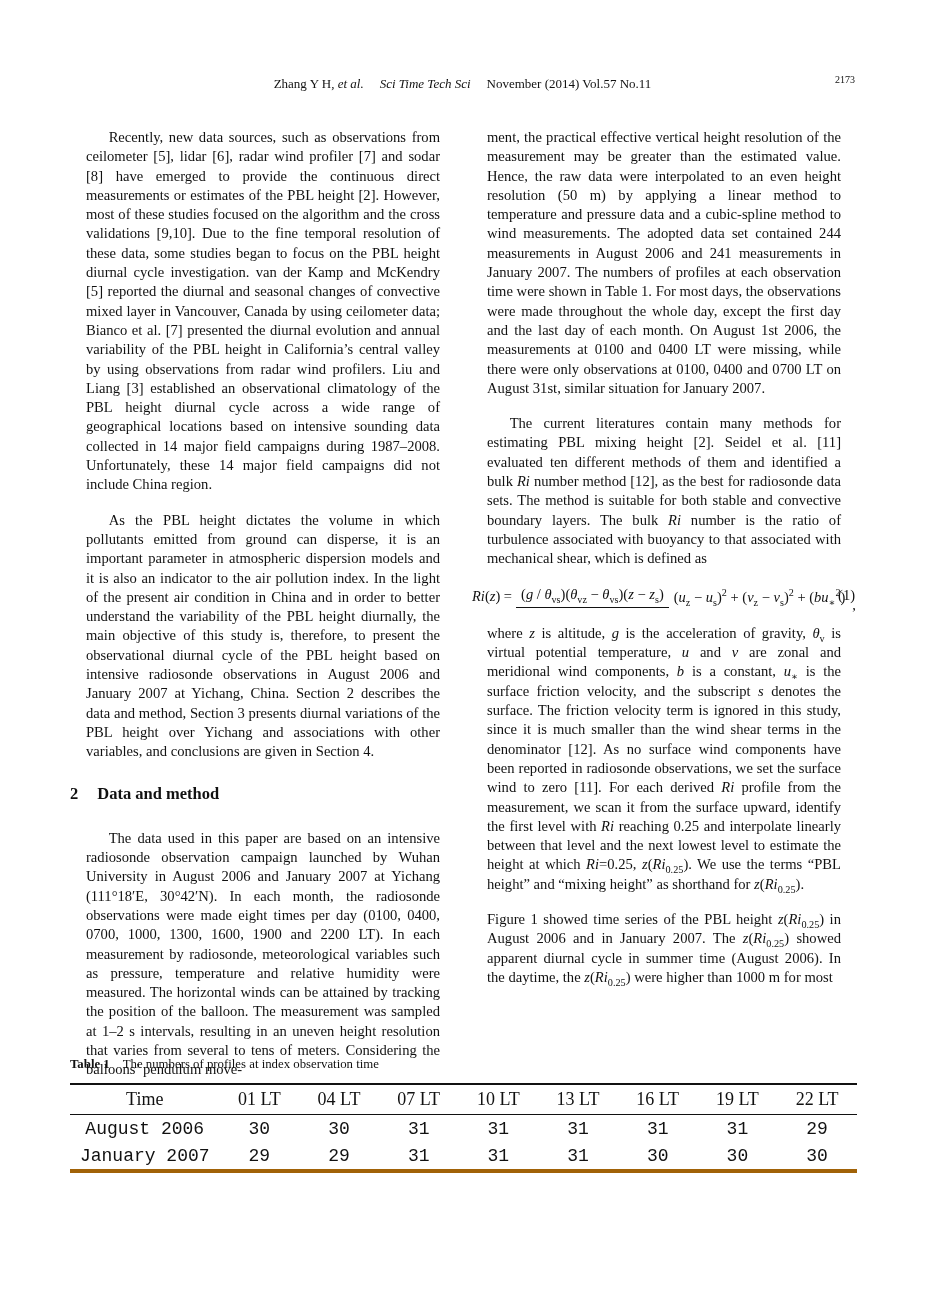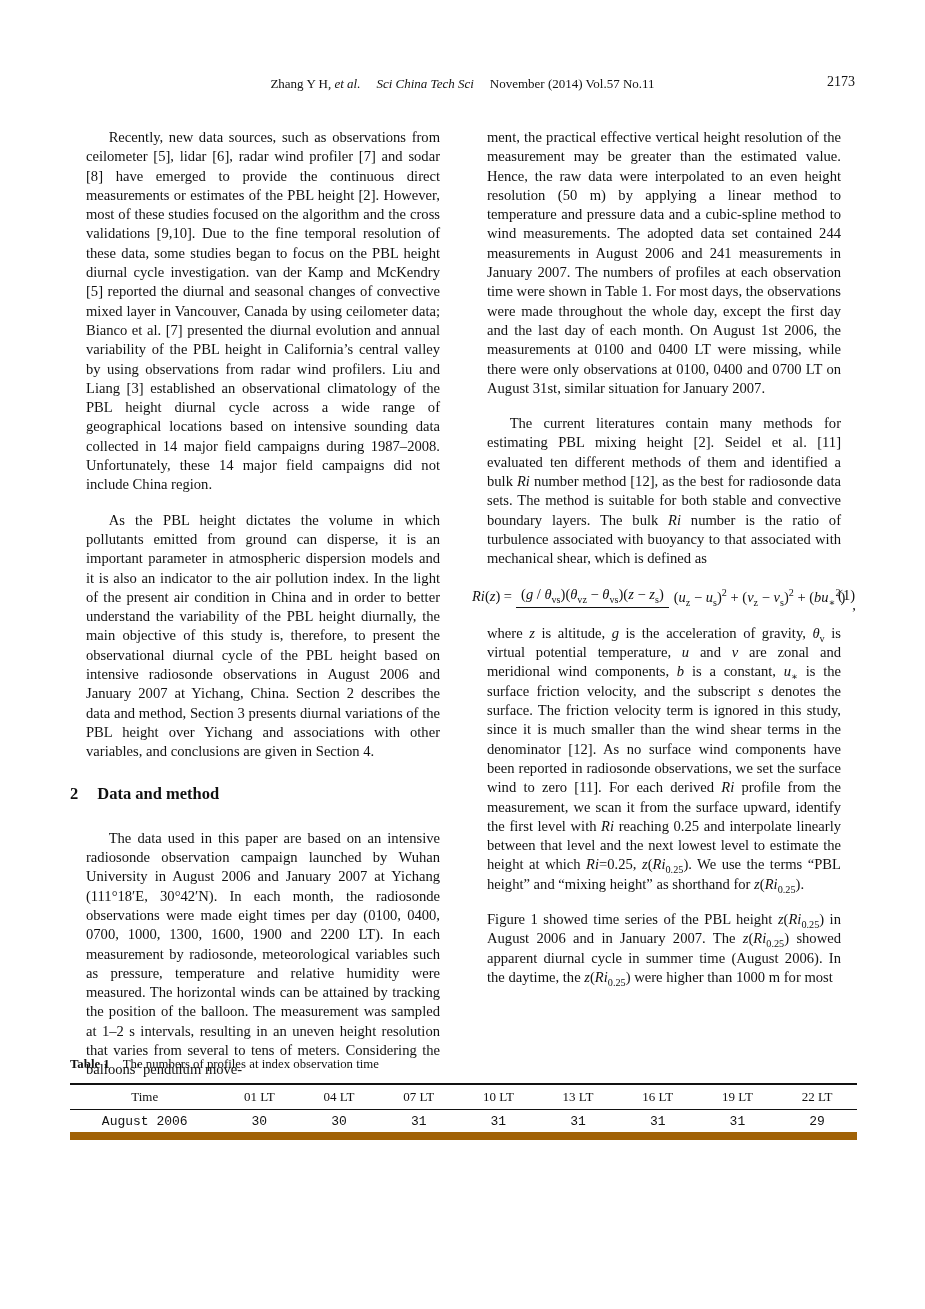--- a/index.html
+++ b/index.html
@@ -23,21 +23,21 @@
     font-size: 13px;
     text-align: center;
     white-space: nowrap;
   }
   .running-header .journal { font-style: italic; margin: 0 16px; }
   .running-header .issue { margin-left: 0; }
   .page-number {
     position: absolute;
     top: 74px;
     right: 70px;
-    font-size: 14px;
+    font-size: 10px;
   }
 
   
   .columns {
     position: absolute;
     top: 112px;
     left: 70px;
     width: 787px;
     display: flex;
     gap: 15px;
@@ -91,38 +91,38 @@
     left: 70px;
     width: 787px;
   }
   .table-caption { font-size: 12.8px; margin-bottom: 11px; }
   .table-caption .cap-label { font-weight: bold; margin-right: 13px; }
   table.t1 {
     width: 100%;
     border-collapse: collapse;
     table-layout: fixed;
     border-top: 2px solid #111;
-    border-bottom: 8px solid #a16207;
-    font-size: 13px;
+    border-bottom: 4px solid #a16207;
+    font-size: 18px;
   }
   table.t1 th {
     font-weight: normal;
     border-bottom: 1.2px solid #111;
     padding: 4px 2px;
     text-align: center;
   }
   table.t1 td { padding: 3.5px 2px; text-align: center; font-family: Liberation Mono, monospace; }
 </style>
 </head>
 <body>
 
 <div class="page">
 
   <div class="running-header">
-    <span>Zhang Y H, <i>et al.</i></span><span class="journal">Sci China Tech Sci</span><span class="issue">November (2014) Vol.57 No.11</span>
+    <span>Zhang Y H, <i>et al.</i></span><span class="journal">Sci Time Tech Sci</span><span class="issue">November (2014) Vol.57 No.11</span>
   </div>
   <div class="page-number">2173</div>
 
   <div class="columns">
 
     <div class="col">
       <p>Recently, new data sources, such as observations from ceilometer [5], lidar [6], radar wind profiler [7] and sodar [8] have emerged to provide the continuous direct measurements or estimates of the PBL height [2]. However, most of these studies focused on the algorithm and the cross validations [9,10]. Due to the fine temporal resolution of these data, some studies began to focus on the PBL height diurnal cycle investigation. van der Kamp and McKendry [5] reported the diurnal and seasonal changes of convective mixed layer in Vancouver, Canada by using ceilometer data; Bianco et al. [7] presented the diurnal evolution and annual variability of the PBL height in California’s central valley by using observations from radar wind profilers. Liu and Liang [3] established an observational climatology of the PBL height diurnal cycle across a wide range of geographical locations based on intensive sounding data collected in 14 major field campaigns during 1987–2008. Unfortunately, these 14 major field campaigns did not include China region.</p>
       <p>As the PBL height dictates the volume in which pollutants emitted from ground can disperse, it is an important parameter in atmospheric dispersion models and it is also an indicator to the air pollution index. In the light of the present air condition in China and in order to better understand the variability of the PBL height diurnally, the main objective of this study is, therefore, to present the observational diurnal cycle of the PBL height based on intensive radiosonde observations in August 2006 and January 2007 at Yichang, China. Section 2 describes the data and method, Section 3 presents diurnal variations of the PBL height over Yichang and associations with other variables, and conclusions are given in Section 4.</p>
 
       <div class="sec-heading">
@@ -187,17 +187,28 @@
           <td>August 2006</td>
           <td>30</td>
           <td>30</td>
           <td>31</td>
           <td>31</td>
           <td>31</td>
           <td>31</td>
           <td>31</td>
           <td>29</td>
         </tr>
+        <tr>
+          <td>January 2007</td>
+          <td>29</td>
+          <td>29</td>
+          <td>31</td>
+          <td>31</td>
+          <td>31</td>
+          <td>30</td>
+          <td>30</td>
+          <td>30</td>
+        </tr>
       </tbody>
     </table>
   </div>
 
 </div>
 
 </body></html>

